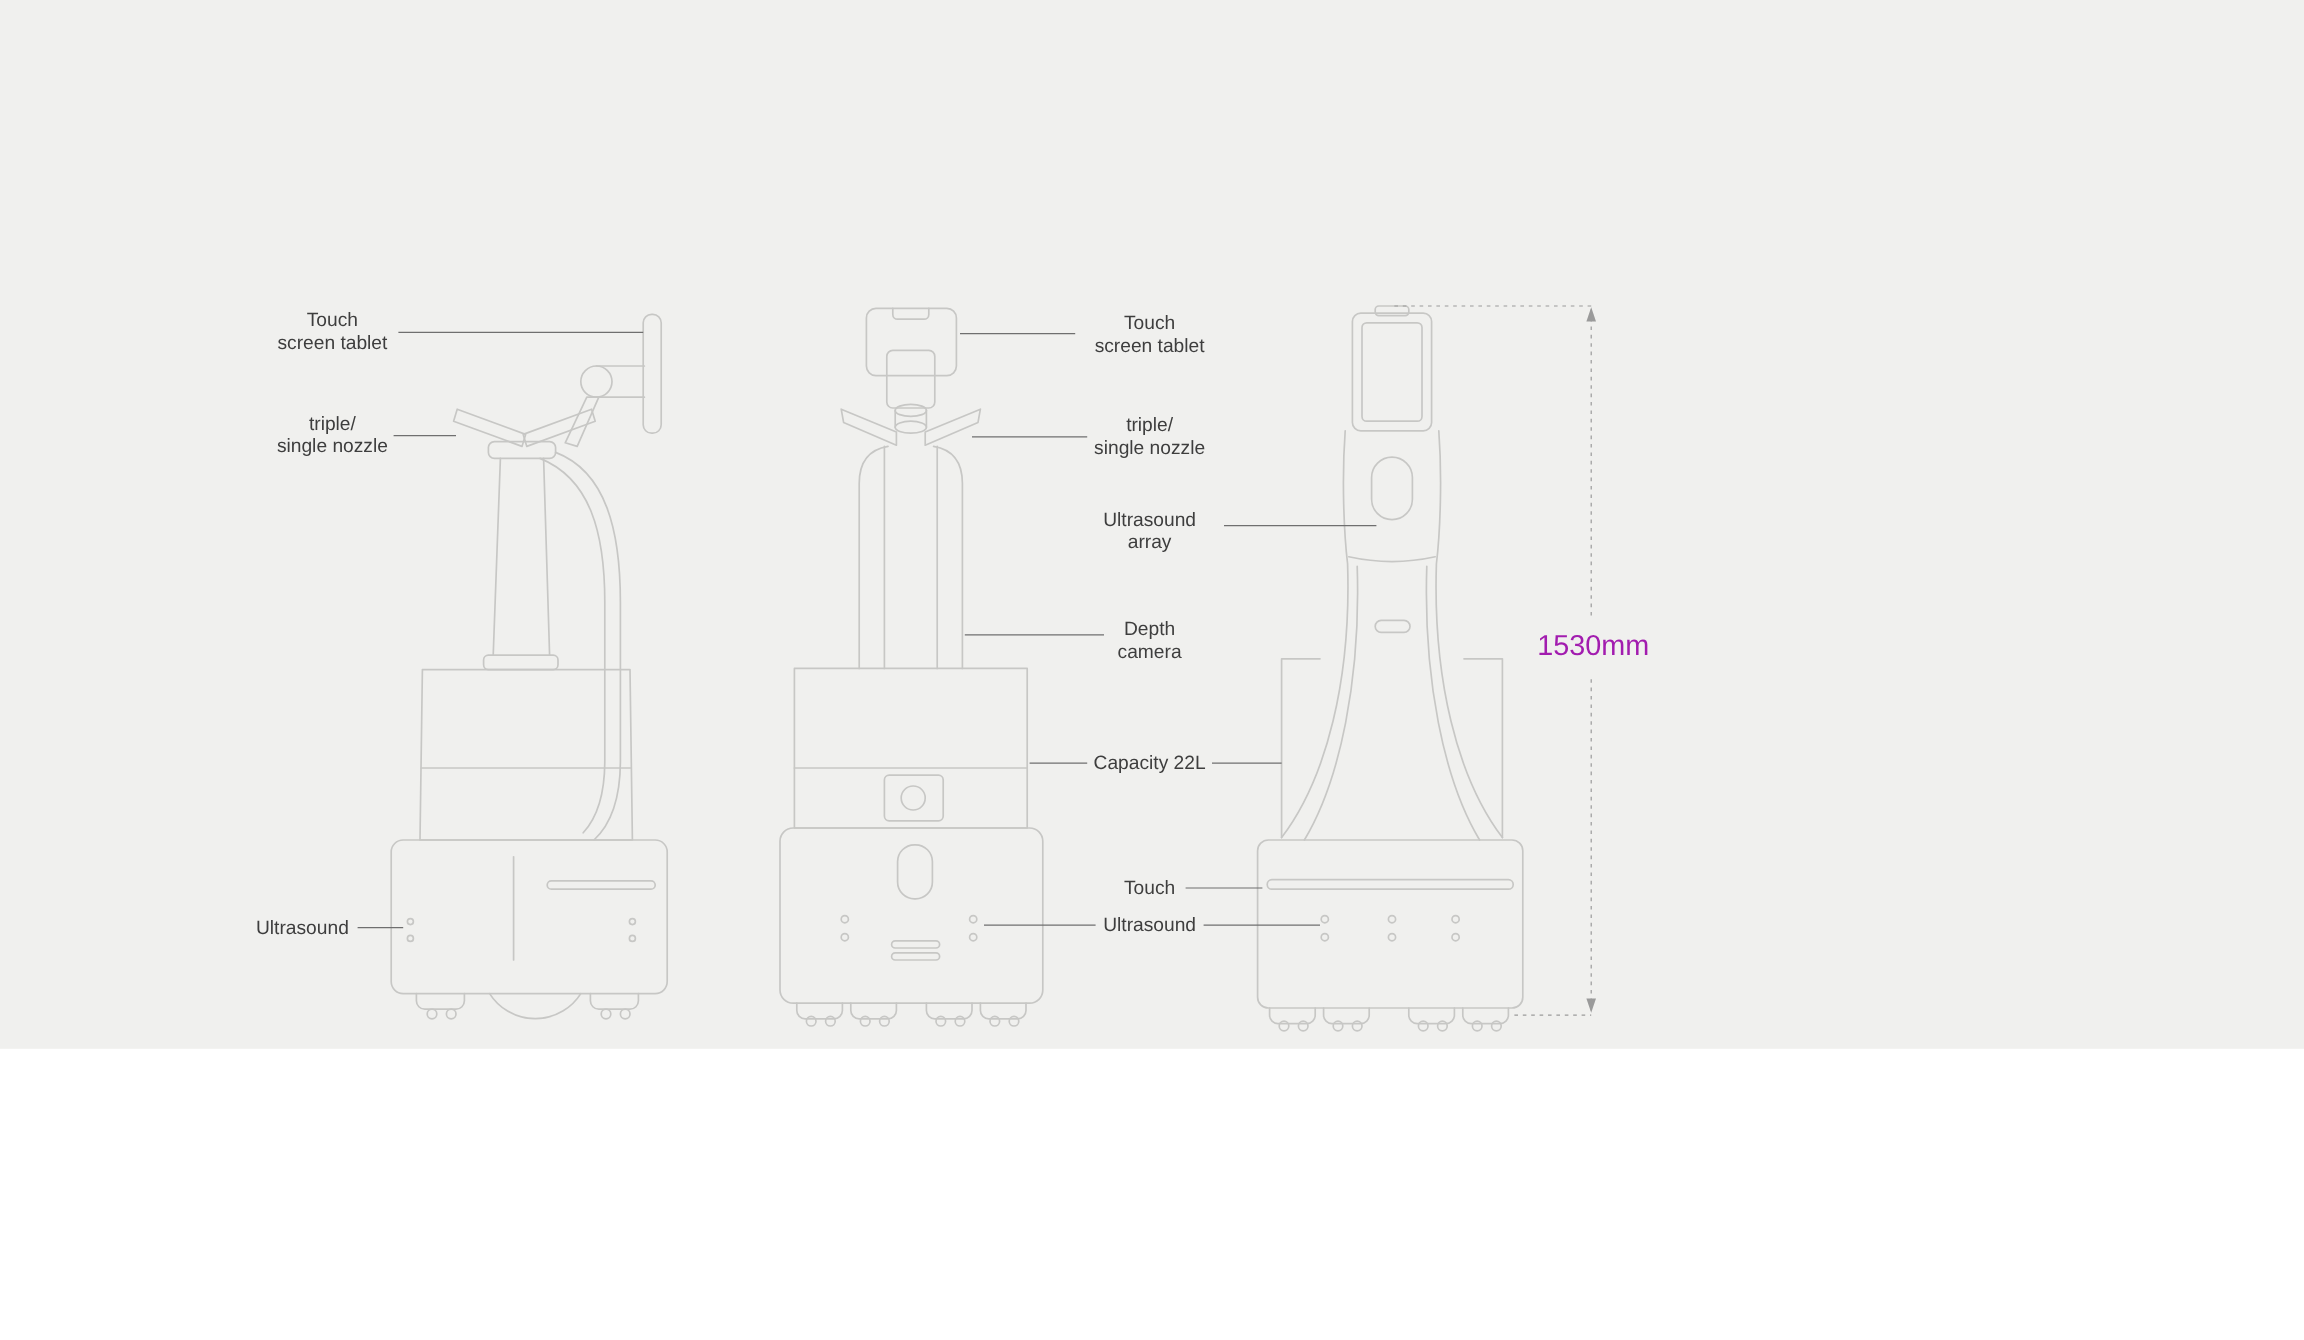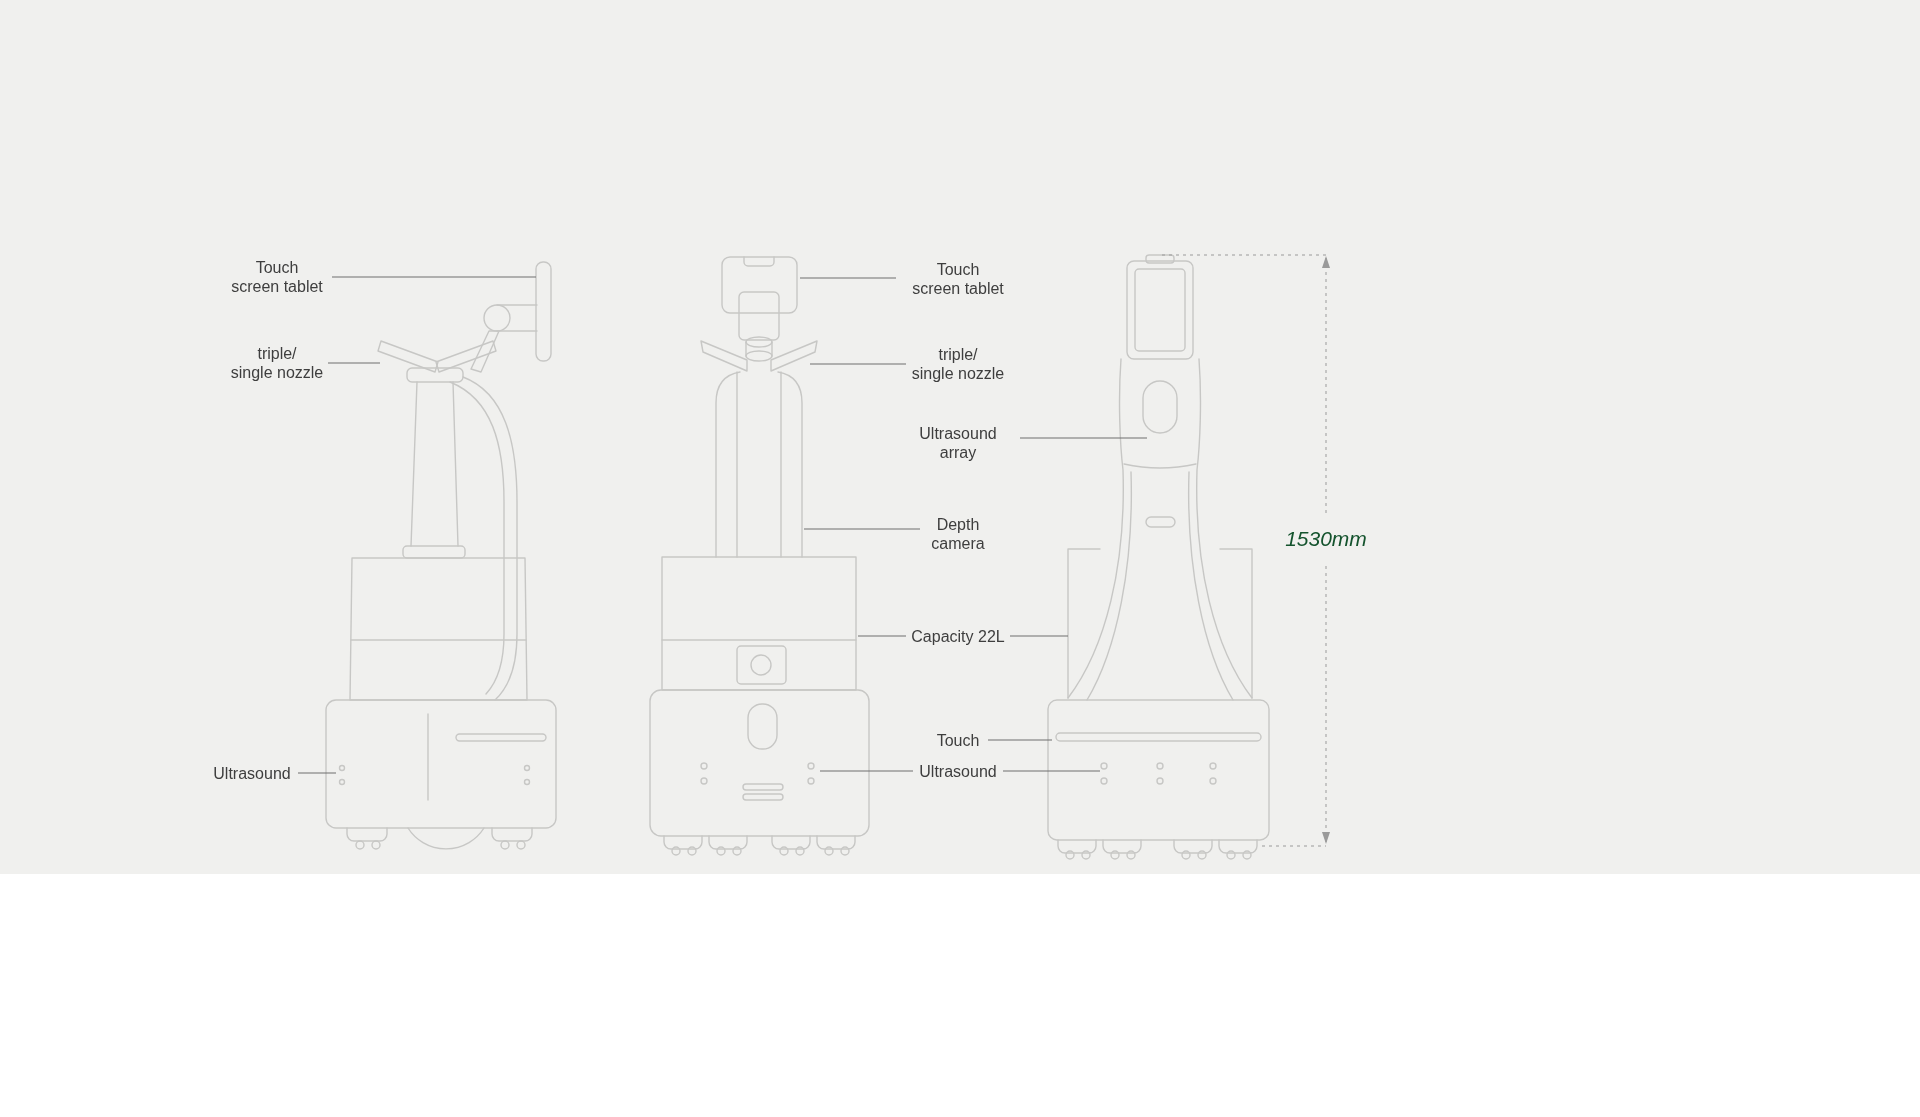--- a/index.html
+++ b/index.html
@@ -17,25 +17,24 @@
   .dim-arrow{fill:var(--dim-color,#9a9a9a);stroke:none;}
   .lbl{
     position:absolute;
     font-size:16px;line-height:19px;
     color:var(--text-color,#3e3e3e);
     text-align:center;
     white-space:pre-line;
   }
   .lbl-dim{
     position:absolute;
-    font-size:21px;line-height:25px;
-    color:#14532d;
+    font-size:24px;line-height:25px;
+    color:#a21caf;
     text-align:center;
     white-space:nowrap;
-    font-style:italic;
   }
 </style>
 </head>
 <body>
 
 <div class="stage">
 
   <svg class="diagram" width="1920" height="1117" viewBox="0 0 1920 1117">
 
     <g class="draw">

